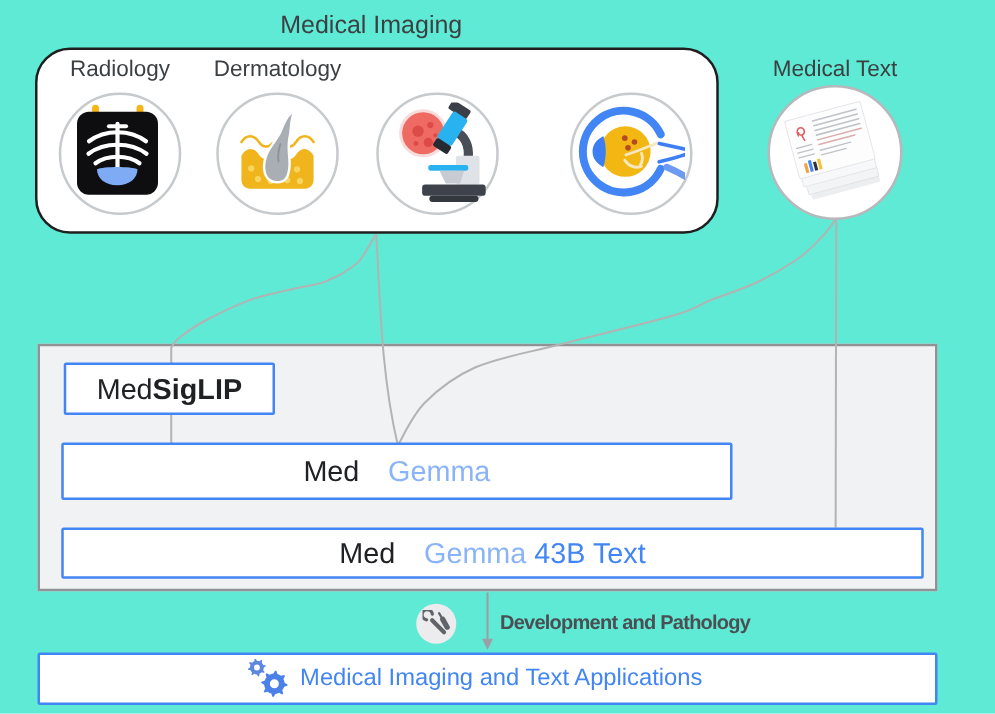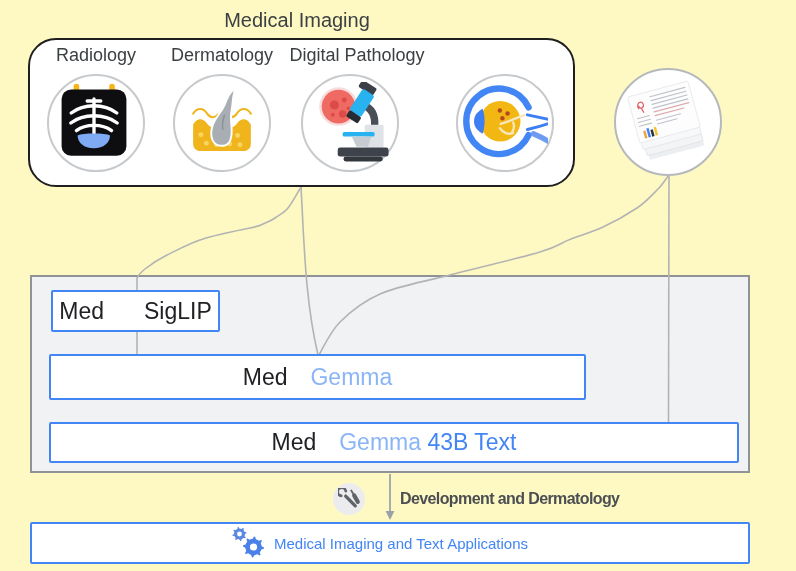--- a/index.html
+++ b/index.html
@@ -1,16 +1,16 @@
 <!DOCTYPE html>
 <html><head>
 <meta charset="utf-8">
 <style>
   html,body{margin:0;padding:0;background:#ffffff;}
-  #canvas{position:relative;width:796px;height:571px;background:#fef9c3;overflow:hidden;
+  #canvas{position:relative;width:796px;height:571px;background:#5eead4;overflow:hidden;
     font-family:"Liberation Sans","DejaVu Sans",sans-serif;}
   .abs{position:absolute;}
 
   
   #main-title{left:0;top:9px;width:594px;text-align:center;font-size:20px;font-weight:500;color:#3c4043;}
 
   
   #imaging-box{left:28px;top:38px;width:547px;height:149px;border:2px solid #1f1f1f;border-radius:28px;background:#ffffff;box-sizing:border-box;z-index:2;}
 
   .modality-label{top:45px;text-align:center;font-size:18px;color:#3c4043;z-index:3;}
@@ -28,32 +28,32 @@
   #lines-svg{left:0;top:0;z-index:2;}
 
   
   .model-box{background:#ffffff;border:2px solid #4285f4;box-sizing:border-box;z-index:3;display:flex;align-items:center;justify-content:center;font-size:23px;border-radius:2px;}
   #medsiglip-box{left:51px;top:290px;width:169px;height:42px;}
   #gemma4b-box{left:49px;top:354px;width:537px;height:46px;}
   #gemma27b-box{left:49px;top:422px;width:690px;height:41px;}
   .t-dark{color:#202124;}
   .t-brand{color:#8ab4f8;padding-left:23px;}
   .t-blue{color:#4285f4;}
-  .t-bold{font-weight:400;padding-left:40px;}
+  .t-bold{font-weight:700;}
   .pre-space{white-space:pre;}
 
   
   #tools-badge{left:333px;top:483px;width:32px;height:32px;border-radius:50%;background:#ececee;z-index:3;display:flex;align-items:center;justify-content:center;}
   #dev-label{left:400px;top:490px;font-size:16px;font-weight:700;color:#4b4e52;letter-spacing:-0.6px;z-index:3;}
 
   
   #apps-box{left:30px;top:522px;width:720px;height:42px;border:2px solid #4285f4;background:#ffffff;box-sizing:border-box;z-index:3;display:flex;align-items:center;justify-content:center;border-radius:2px;}
   #apps-box .inner{display:flex;align-items:center;transform:translateX(-10px);}
   #apps-box .gears{position:relative;width:36px;height:32px;margin-right:6px;color:#4a80e8;font-family:"DejaVu Sans",sans-serif;}
-  #apps-label{font-size:15px;font-weight:500;color:#4285f4;}
+  #apps-label{font-size:19px;font-weight:500;color:#4285f4;}
 </style>
 </head>
 <body>
 
 <div id="canvas">
 
   <div id="model-container" class="abs"></div>
 
   <svg id="lines-svg" class="abs" width="796" height="571" viewBox="0 0 796 571">
     <path d="M301,187 C299,190 292,203 288,208 C284,213 279,215 275,218 C271,221 267,222 263,224 C259,226 260,226 250,228 C240,230 220,234 206,238 C192,242 177,250 167,255 C157,260 150,265 145,269 C140,273 138,276 137,278 L137,355" fill="none" stroke="#b3b3b3" stroke-width="1.6"></path>
@@ -65,21 +65,20 @@
       <path d="M390,520 L385.6,511 L394.4,511 Z" fill="#9aa0a6"></path>
     </g>
   </svg>
 
   <div id="main-title" class="abs">Medical Imaging</div>
 
   <div id="imaging-box" class="abs"></div>
 
   <div class="abs modality-label" style="left:162px;width:120px;">Dermatology</div>
   <div class="abs modality-label" style="left:36px;width:120px;">Radiology</div>
-  <div class="abs modality-label" style="left:282px;width:150px;">Digital Pathology</div>
 
   <div class="abs icon-circle" style="left:47px;">
     <svg width="80" height="80" viewBox="0 0 100 100">
       <rect x="22" y="1" width="7" height="18" rx="3.5" fill="#f5b51b"></rect>
       <rect x="66.5" y="1" width="7" height="18" rx="3.5" fill="#f5b51b"></rect>
       <rect x="7" y="8" width="81" height="83" rx="12" fill="#0e0e10"></rect>
       <g stroke="#ffffff" stroke-width="4.2" stroke-linecap="round" fill="none">
         <line x1="47.5" y1="20" x2="47.5" y2="66"></line>
         <line x1="39" y1="22.5" x2="56" y2="22.5"></line>
         <path d="M47.5,28.5 C38,28.5 27,31.5 19,37.5"></path>
@@ -151,20 +150,21 @@
       <path d="M76,40.5 C85,42.5 94,44.5 101,46" fill="none" stroke="#3d7ef2" stroke-width="3.4" stroke-linecap="round"></path>
       <path d="M76,57.5 C85,55.5 94,53 101,50.5" fill="none" stroke="#3d7ef2" stroke-width="3.4" stroke-linecap="round"></path>
       <g fill="none" stroke="#f6e7bd" stroke-width="2.7" stroke-linecap="round">
         <path d="M73,40.5 C64,44 54,48.5 45,51"></path>
         <path d="M44,56 C47.5,61.5 54,64 59.5,61.5"></path>
         <path d="M58.5,60.5 C60.5,57 61,53 59.5,49.5"></path>
       </g>
     </svg>
   </div>
 
+  <div id="medtext-label" class="abs">Medical Text</div>
   <div id="medtext-circle" class="abs">
     <svg width="86" height="86" viewBox="0 0 110 110">
       <g transform="rotate(-15 55 58)">
         <rect x="21" y="87" width="72" height="9" rx="1.5" fill="#eceef0"></rect>
         <rect x="19" y="79" width="74" height="11" rx="1.5" fill="#f2f4f5" stroke="#e0e2e5" stroke-width="1"></rect>
         <rect x="16" y="69" width="77" height="12" rx="1.5" fill="#f7f8f9" stroke="#e3e5e8" stroke-width="1"></rect>
         <rect x="14" y="11" width="80" height="61" rx="2" fill="#fdfdfe" stroke="#e4e6e9" stroke-width="1"></rect>
         <g stroke="#bfc3c9" stroke-width="1.6" stroke-linecap="round">
           <line x1="42" y1="18" x2="88" y2="18"></line>
           <line x1="42" y1="23" x2="88" y2="23"></line>
@@ -210,21 +210,21 @@
   <div id="tools-badge" class="abs">
     <svg width="23" height="23" viewBox="0 0 24 24">
       <g stroke="#60646a" stroke-linecap="round" fill="none">
         <path d="M13.8,2.6 L16.3,6.8" stroke-width="1.9"></path>
         <path d="M16.9,7.8 L20.6,14.4" stroke-width="4.4"></path>
         <path d="M8,8.5 L18,18.6" stroke-width="3.5"></path>
         <path d="M8.2,3.4 A4.3,4.3 0 1 0 3.4,8.2" stroke-width="2.7"></path>
       </g>
     </svg>
   </div>
-  <div id="dev-label" class="abs">Development and Dermatology</div>
+  <div id="dev-label" class="abs">Development and Pathology</div>
 
   <div id="apps-box" class="abs">
     <span class="inner">
       <span class="gears"><svg width="36" height="32" viewBox="0 0 36 32">
         <path fill-rule="evenodd" fill="#5c88e0" d="M13.00,7.00 A5.5,5.5 0 0 1 12.58,9.10 L13.70,10.67 A7.2,7.2 0 0 1 13.26,11.32 L11.39,10.89 A5.5,5.5 0 0 1 9.60,12.08 L9.29,13.97 A7.2,7.2 0 0 1 8.51,14.13 L7.50,12.50 A5.5,5.5 0 0 1 5.40,12.08 L3.83,13.20 A7.2,7.2 0 0 1 3.18,12.76 L3.61,10.89 A5.5,5.5 0 0 1 2.42,9.10 L0.53,8.79 A7.2,7.2 0 0 1 0.37,8.01 L2.00,7.00 A5.5,5.5 0 0 1 2.42,4.90 L1.30,3.33 A7.2,7.2 0 0 1 1.74,2.68 L3.61,3.11 A5.5,5.5 0 0 1 5.40,1.92 L5.71,0.03 A7.2,7.2 0 0 1 6.49,-0.13 L7.50,1.50 A5.5,5.5 0 0 1 9.60,1.92 L11.17,0.80 A7.2,7.2 0 0 1 11.82,1.24 L11.39,3.11 A5.5,5.5 0 0 1 12.58,4.90 L14.47,5.21 A7.2,7.2 0 0 1 14.63,5.99 L13.00,7.00 Z M9.90,7.00 A2.4,2.4 0 1 0 5.10,7.00 A2.4,2.4 0 1 0 9.90,7.00 Z"></path>
         <path fill-rule="evenodd" fill="#4a80e8" d="M29.33,22.42 A8.2,8.2 0 0 1 27.81,25.24 L28.55,27.78 A10.5,10.5 0 0 1 27.66,28.50 L25.33,27.25 A8.2,8.2 0 0 1 22.26,28.16 L20.99,30.49 A10.5,10.5 0 0 1 19.84,30.37 L19.08,27.83 A8.2,8.2 0 0 1 16.26,26.31 L13.72,27.05 A10.5,10.5 0 0 1 13.00,26.16 L14.25,23.83 A8.2,8.2 0 0 1 13.34,20.76 L11.01,19.49 A10.5,10.5 0 0 1 11.13,18.34 L13.67,17.58 A8.2,8.2 0 0 1 15.19,14.76 L14.45,12.22 A10.5,10.5 0 0 1 15.34,11.50 L17.67,12.75 A8.2,8.2 0 0 1 20.74,11.84 L22.01,9.51 A10.5,10.5 0 0 1 23.16,9.63 L23.92,12.17 A8.2,8.2 0 0 1 26.74,13.69 L29.28,12.95 A10.5,10.5 0 0 1 30.00,13.84 L28.75,16.17 A8.2,8.2 0 0 1 29.66,19.24 L31.99,20.51 A10.5,10.5 0 0 1 31.87,21.66 L29.33,22.42 Z M25.10,20.00 A3.6,3.6 0 1 0 17.90,20.00 A3.6,3.6 0 1 0 25.10,20.00 Z"></path>
       </svg></span>
       <span id="apps-label">Medical Imaging and Text Applications</span>
     </span>
   </div>

